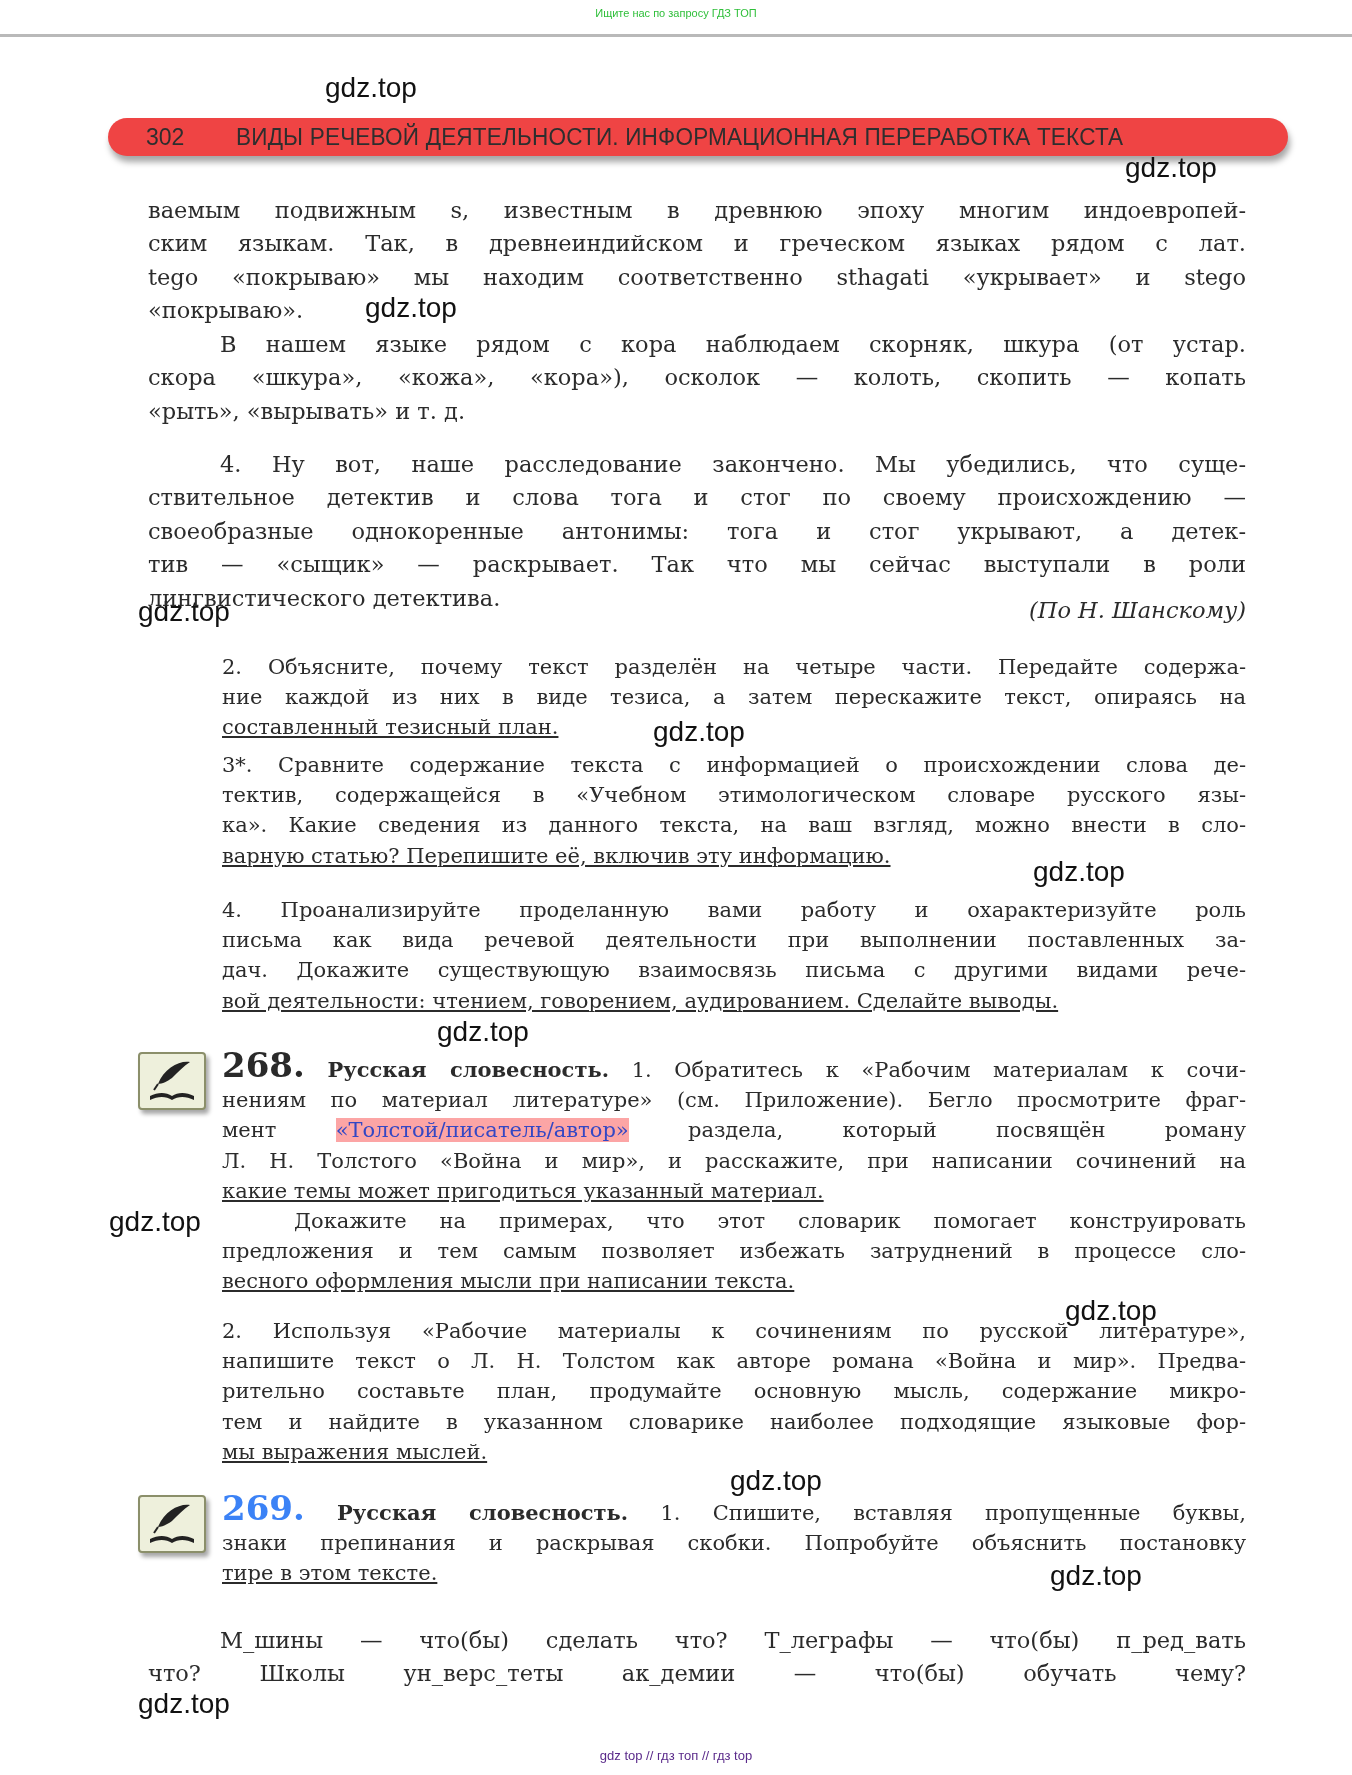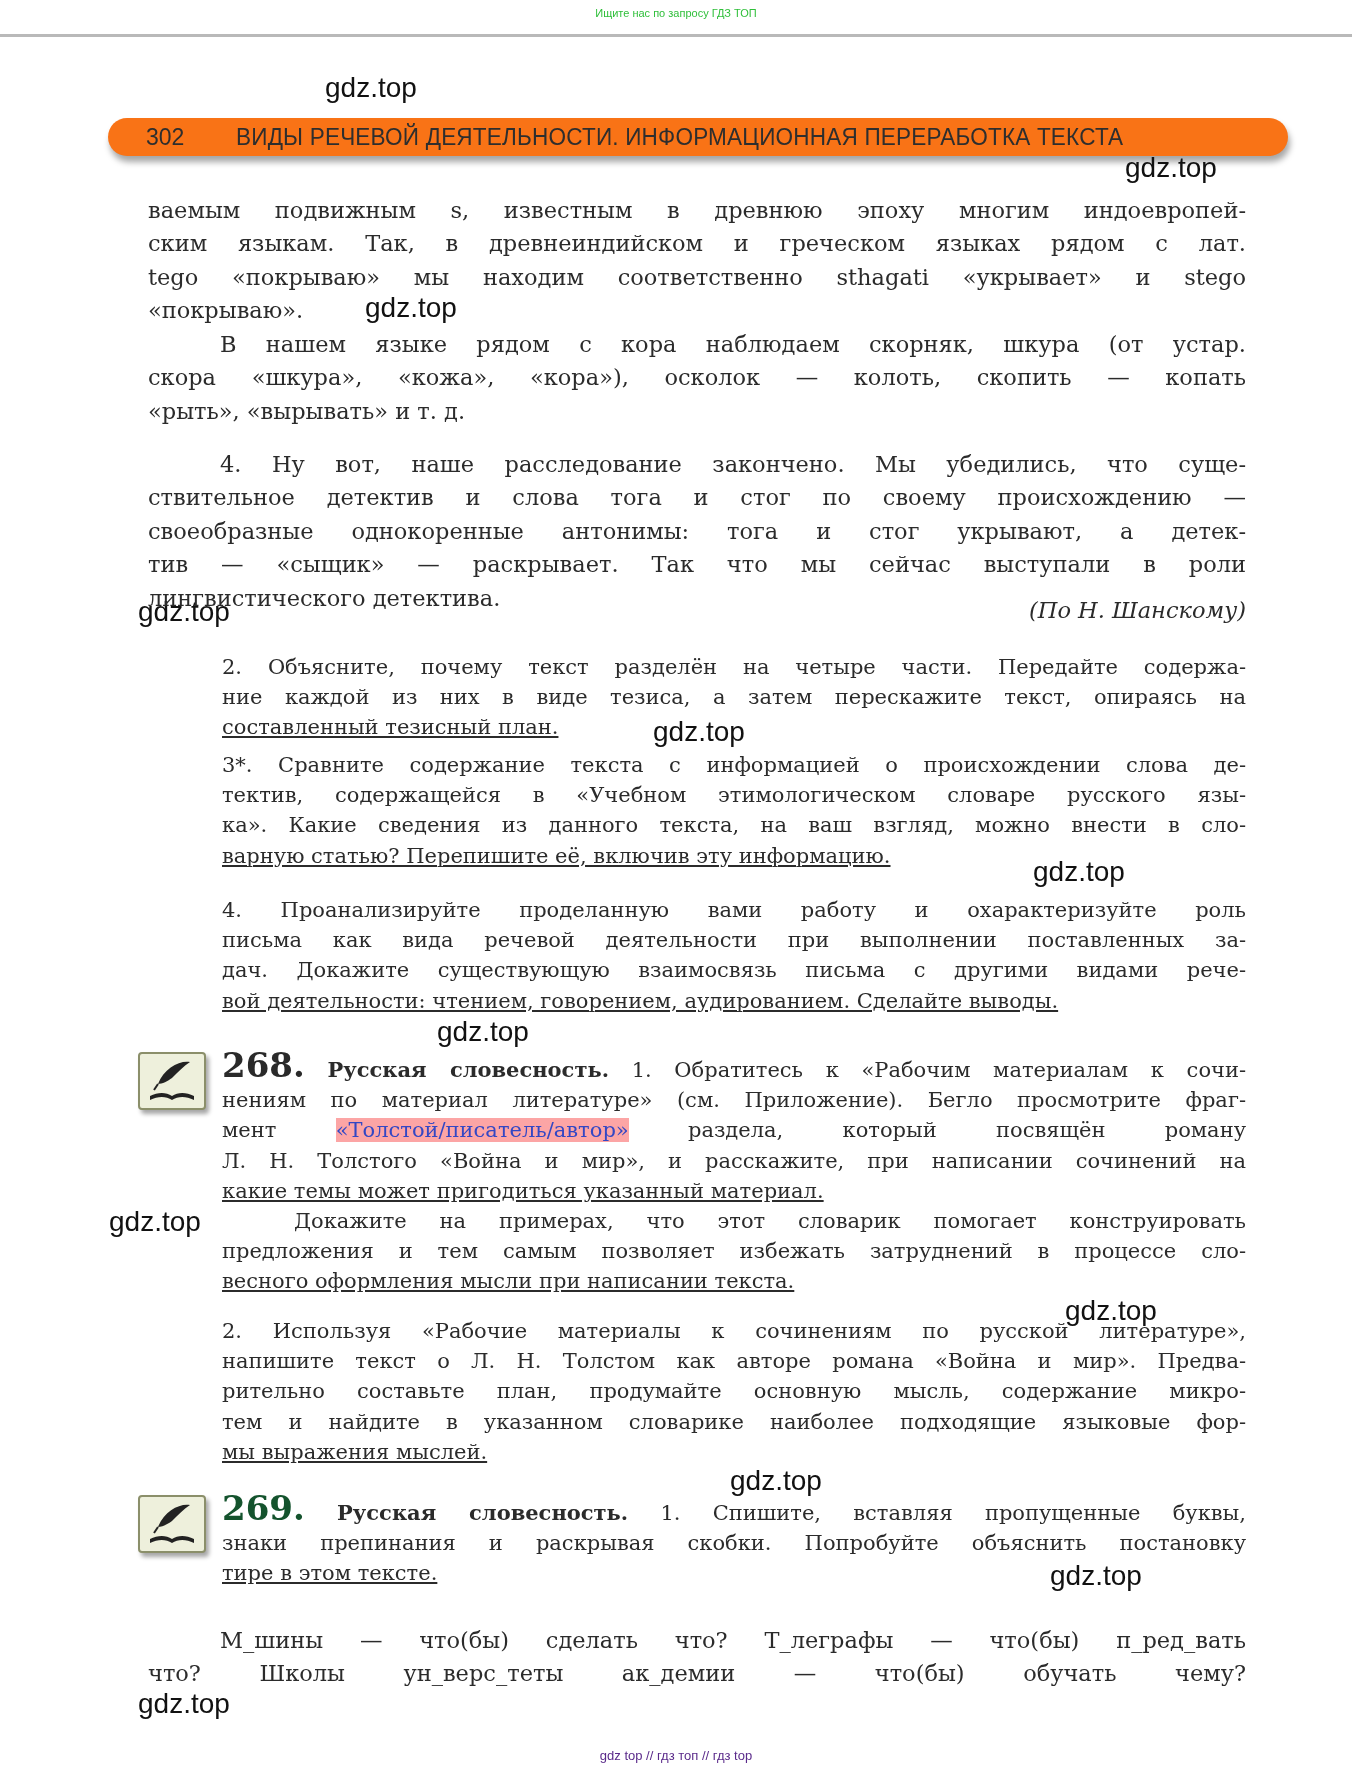--- a/index.html
+++ b/index.html
@@ -1,32 +1,32 @@
 <!DOCTYPE html>
 <html><head>
 <meta charset="utf-8">
 <style>
   html, body { margin: 0; padding: 0; background: #ffffff; }
   body { width: 1352px; height: 1775px; position: relative; overflow: hidden; font-family: "DejaVu Serif", serif; color: #2b2b2b; }
   .topbar { position: absolute; left: 0; top: 0; width: 1352px; height: 34px; border-bottom: 3px solid #b9b9b9; text-align: center; }
   .topbar span { display: inline-block; margin-top: 7px; font-family: "Liberation Sans", sans-serif; font-size: 11px; color: #2fbf3a; }
-  .header-band { position: absolute; left: 108px; top: 118px; width: 1180px; height: 38px; background: #f97316; border-radius: 19px; box-shadow: 2px 6px 6px rgba(0,0,0,0.35); }
+  .header-band { position: absolute; left: 108px; top: 118px; width: 1180px; height: 38px; background: #ef4444; border-radius: 19px; box-shadow: 2px 6px 6px rgba(0,0,0,0.35); }
   .header-band .page-num { position: absolute; left: 38px; top: 6px; font-family: "Liberation Sans", sans-serif; font-size: 23px; color: #2e2e2e; }
   .header-band .title { position: absolute; left: 128px; top: 6px; font-family: "Liberation Sans", sans-serif; font-size: 23px; color: #2e2e2e; letter-spacing: 0.2px; white-space: nowrap; transform: scaleX(0.98); transform-origin: left; }
   .wm { position: absolute; font-family: "Liberation Sans", sans-serif; font-size: 28px; color: #111; }
   .para { position: absolute; font-size: 22.5px; line-height: 33.4px; text-align: justify; color: #2b2b2b; }
   .para .line { display: block; text-align: justify; text-align-last: justify; white-space: nowrap; }
   .para .line.last { text-align-last: left; }
   .task { position: absolute; font-size: 21px; line-height: 30.2px; color: #2b2b2b; }
   .task .line { display: block; text-align: justify; text-align-last: justify; white-space: nowrap; }
   .task .line.last { text-align-last: left; text-decoration: underline; }
   .right { text-align: right !important; text-align-last: right !important; }
   .ex-icon { position: absolute; width: 64px; height: 54px; background: #eef0dc; border: 2px solid #8b8f6a; border-radius: 4px; box-shadow: 3px 4px 4px rgba(0,0,0,0.35); }
   .ex-num { font-family: "DejaVu Serif", serif; font-weight: bold; font-size: 34px; color: #2a2a2a; margin-top: 28px; }
-  .ex-num.red { color: #14532d; }
+  .ex-num.red { color: #3b82f6; }
   .ex-label { font-weight: bold; }
   .link { color: #3347c4; background: #fca5a5; }
   .footer { position: absolute; left: 0; top: 1748px; width: 1352px; text-align: center; font-family: "Liberation Sans", sans-serif; font-size: 13px; color: #5a2a8a; }
 </style>
 </head>
 <body>
 
 <div class="topbar"><span>Ищите нас по запросу ГДЗ ТОП</span></div>
 
 <div class="header-band">

